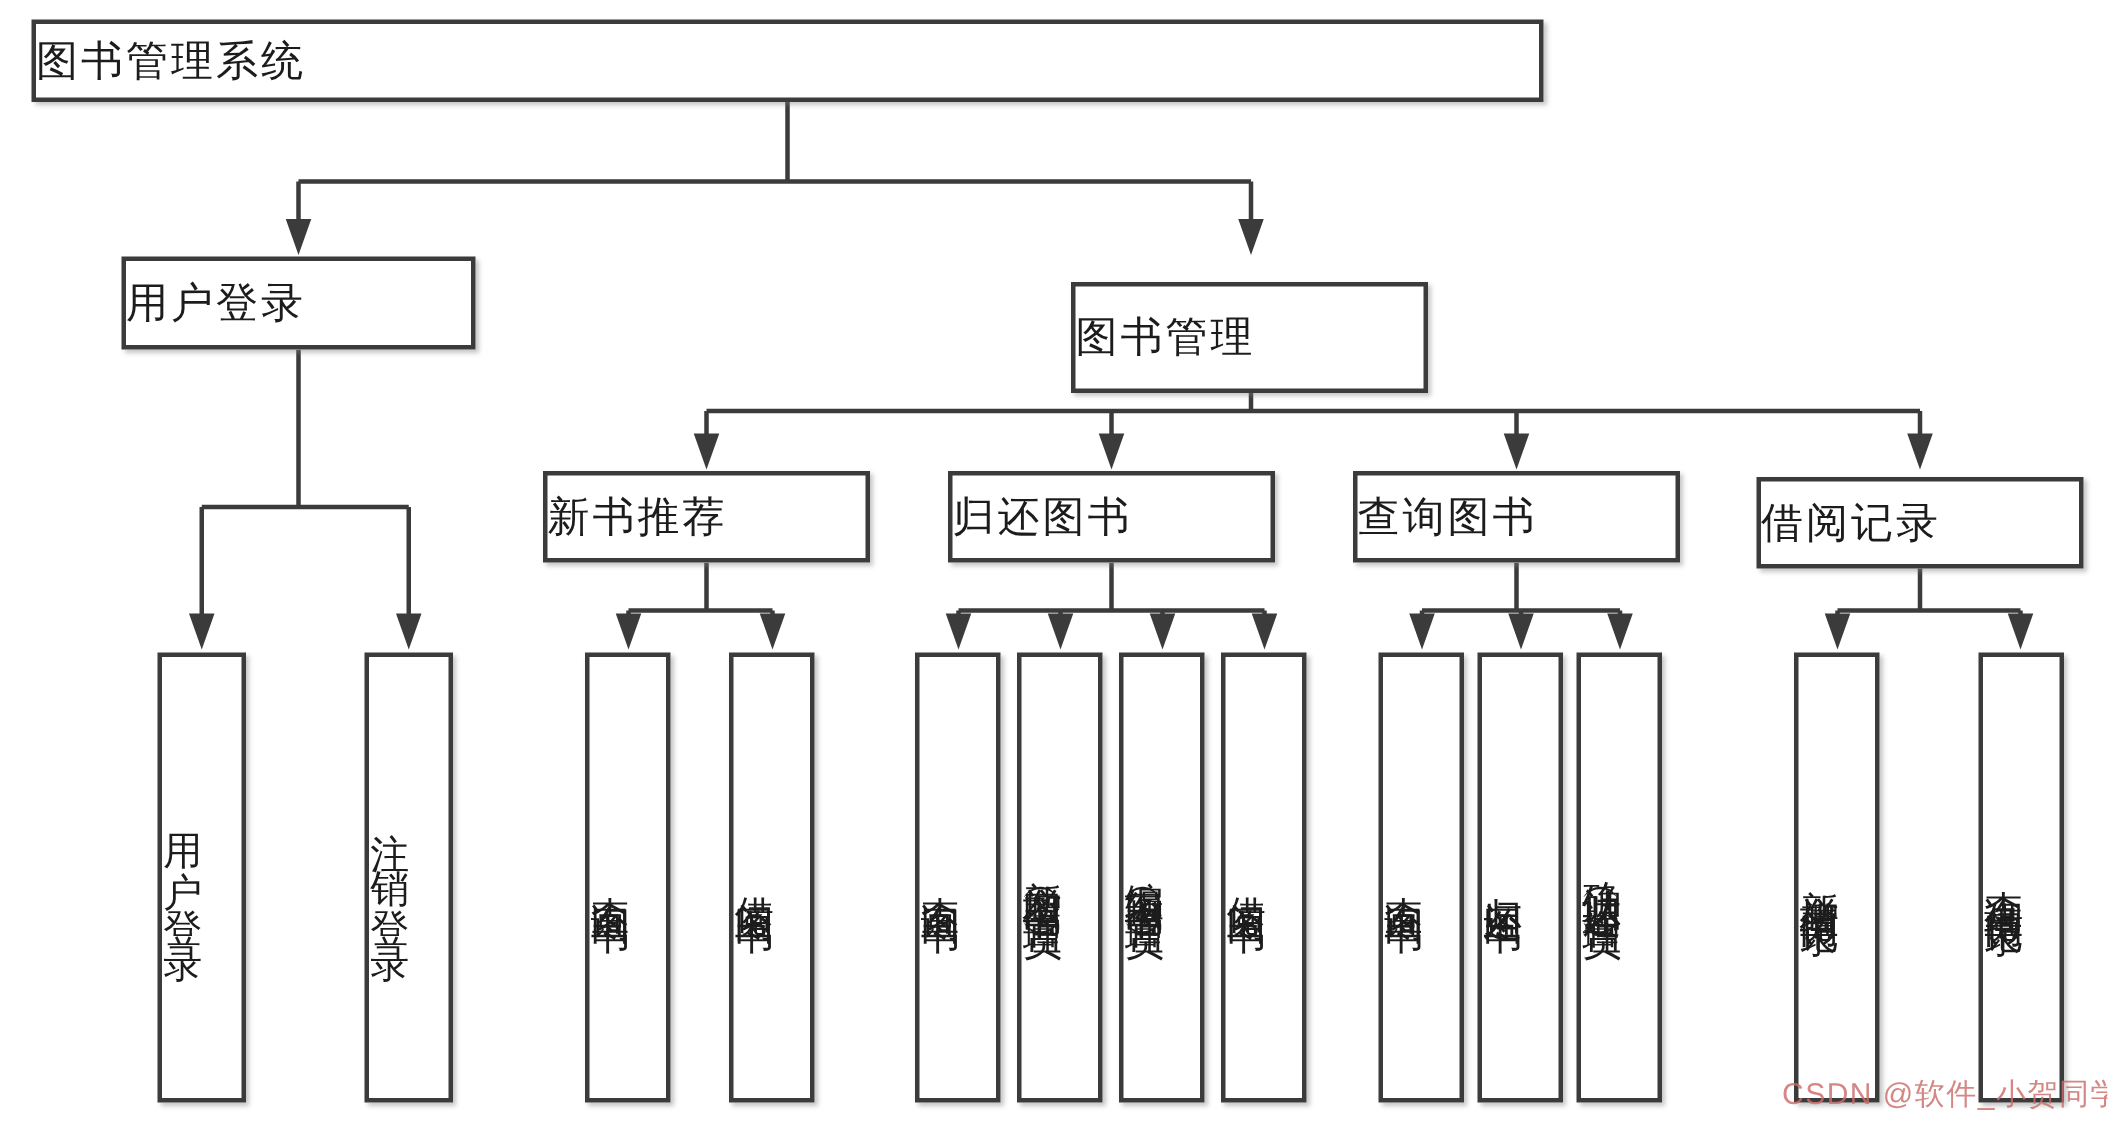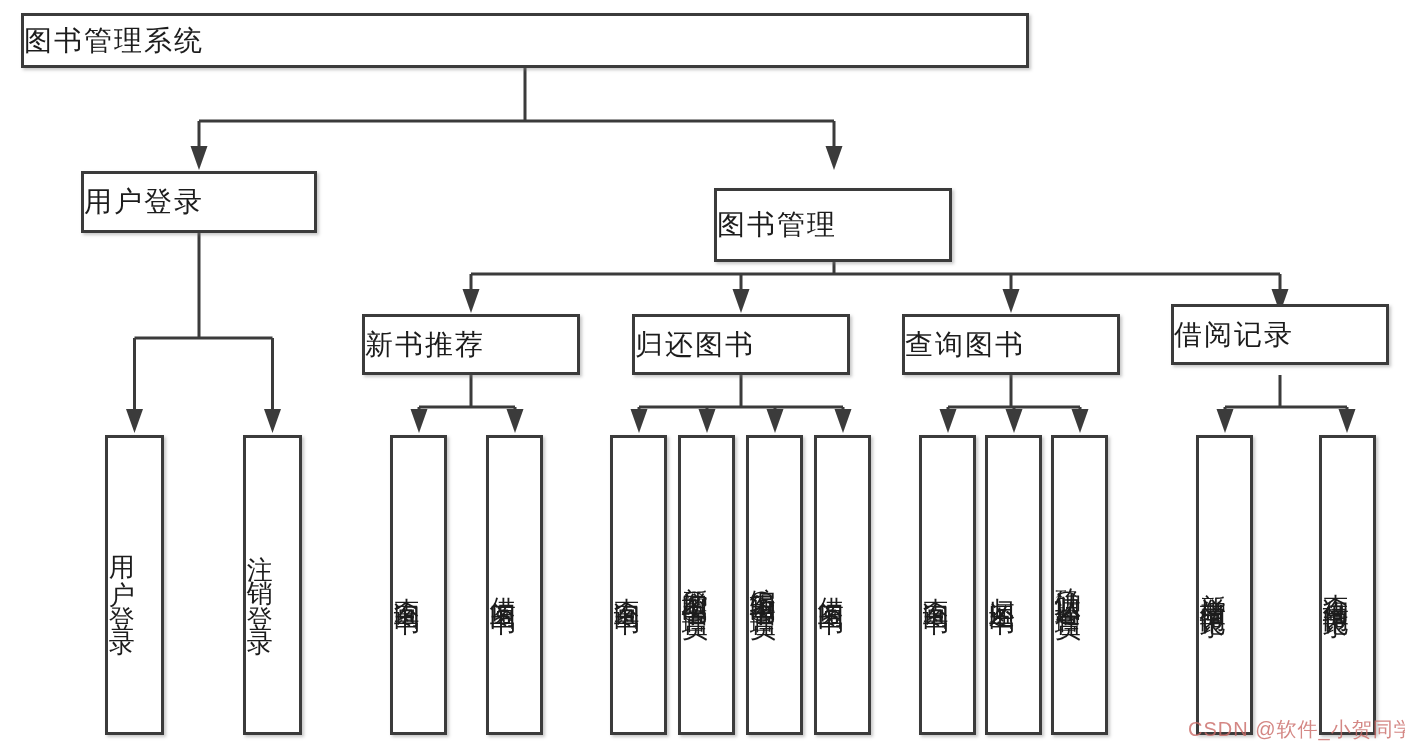--- a/index.html
+++ b/index.html
@@ -48,21 +48,21 @@
     z-index: 5;
   }
 
   
   #n-root  { left: 21px;   top: 13px;  width: 1008px; height: 55px; }
   #n-user  { left: 81px;   top: 171px; width: 236px;  height: 62px; }
   #n-mgmt  { left: 714px;  top: 188px; width: 238px;  height: 74px; }
   #n-l3a   { left: 362px;  top: 314px; width: 218px;  height: 61px; }
   #n-l3b   { left: 632px;  top: 314px; width: 218px;  height: 61px; }
   #n-l3c   { left: 902px;  top: 314px; width: 218px;  height: 61px; }
-  #n-l3d   { left: 1171px; top: 304px; width: 218px;  height: 61px; }
+  #n-l3d   { left: 1171px; top: 318px; width: 218px;  height: 61px; }
 
   .leaf { top: 435px; height: 300px; width: 57px; }
   #lf-a1 { left: 105px; width: 59px; }
   #lf-a2 { left: 243px; width: 59px; }
   #lf-b1 { left: 390px; }
   #lf-b2 { left: 486px; }
   #lf-c1 { left: 610px; }
   #lf-c2 { left: 678px; }
   #lf-c3 { left: 746px; }
   #lf-c4 { left: 814px; }

